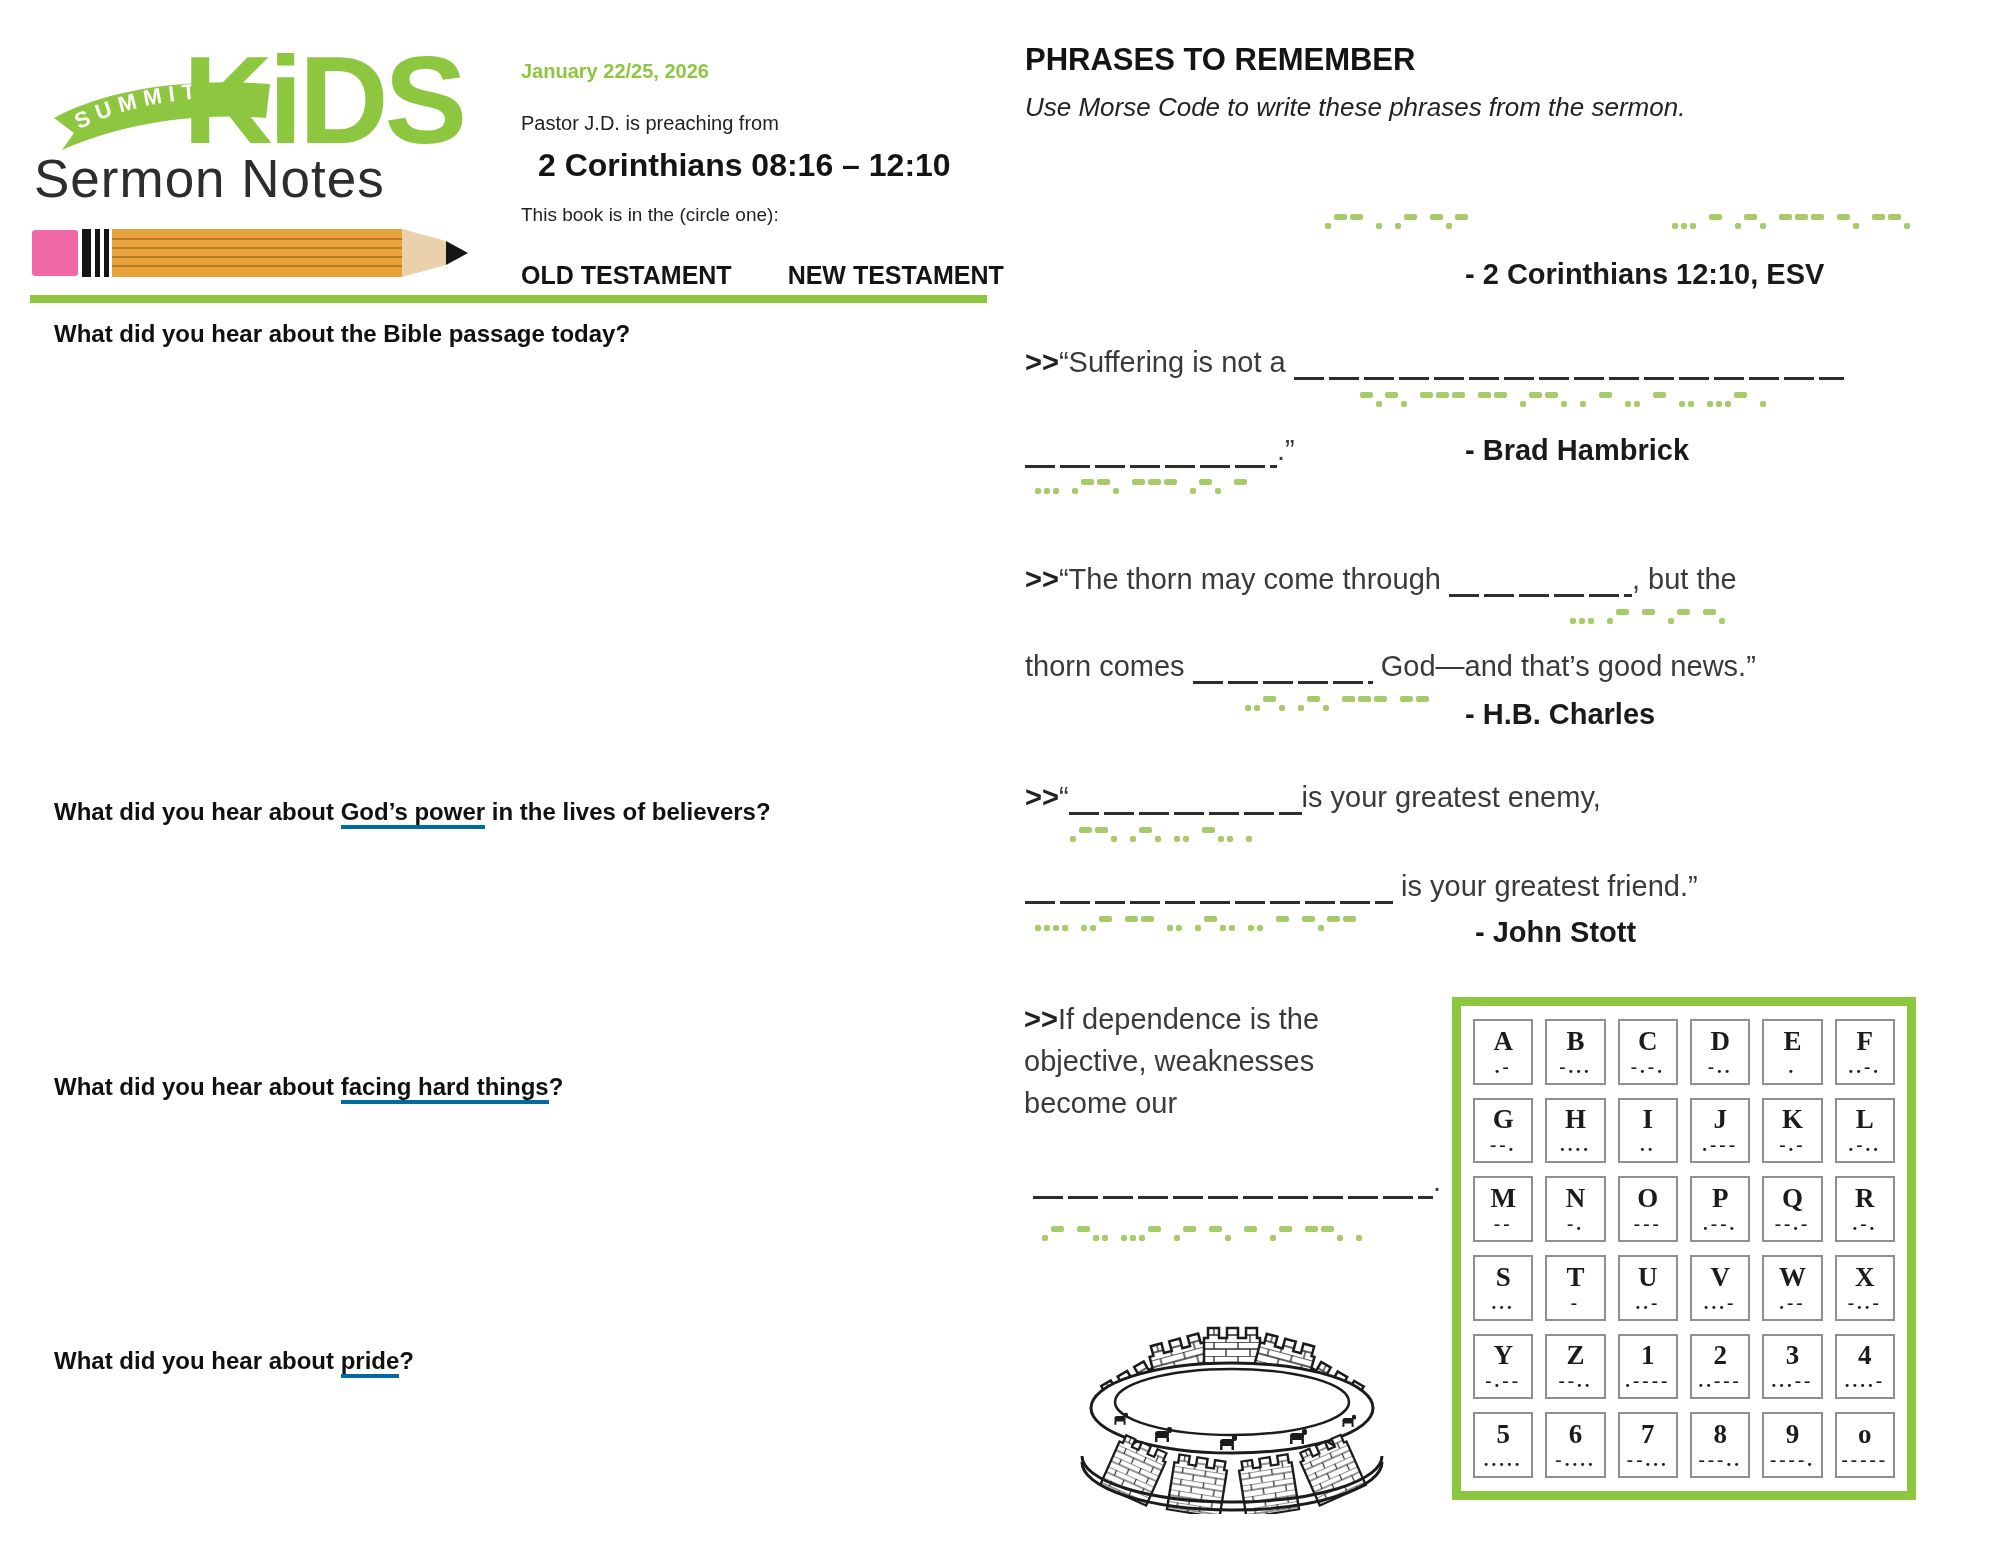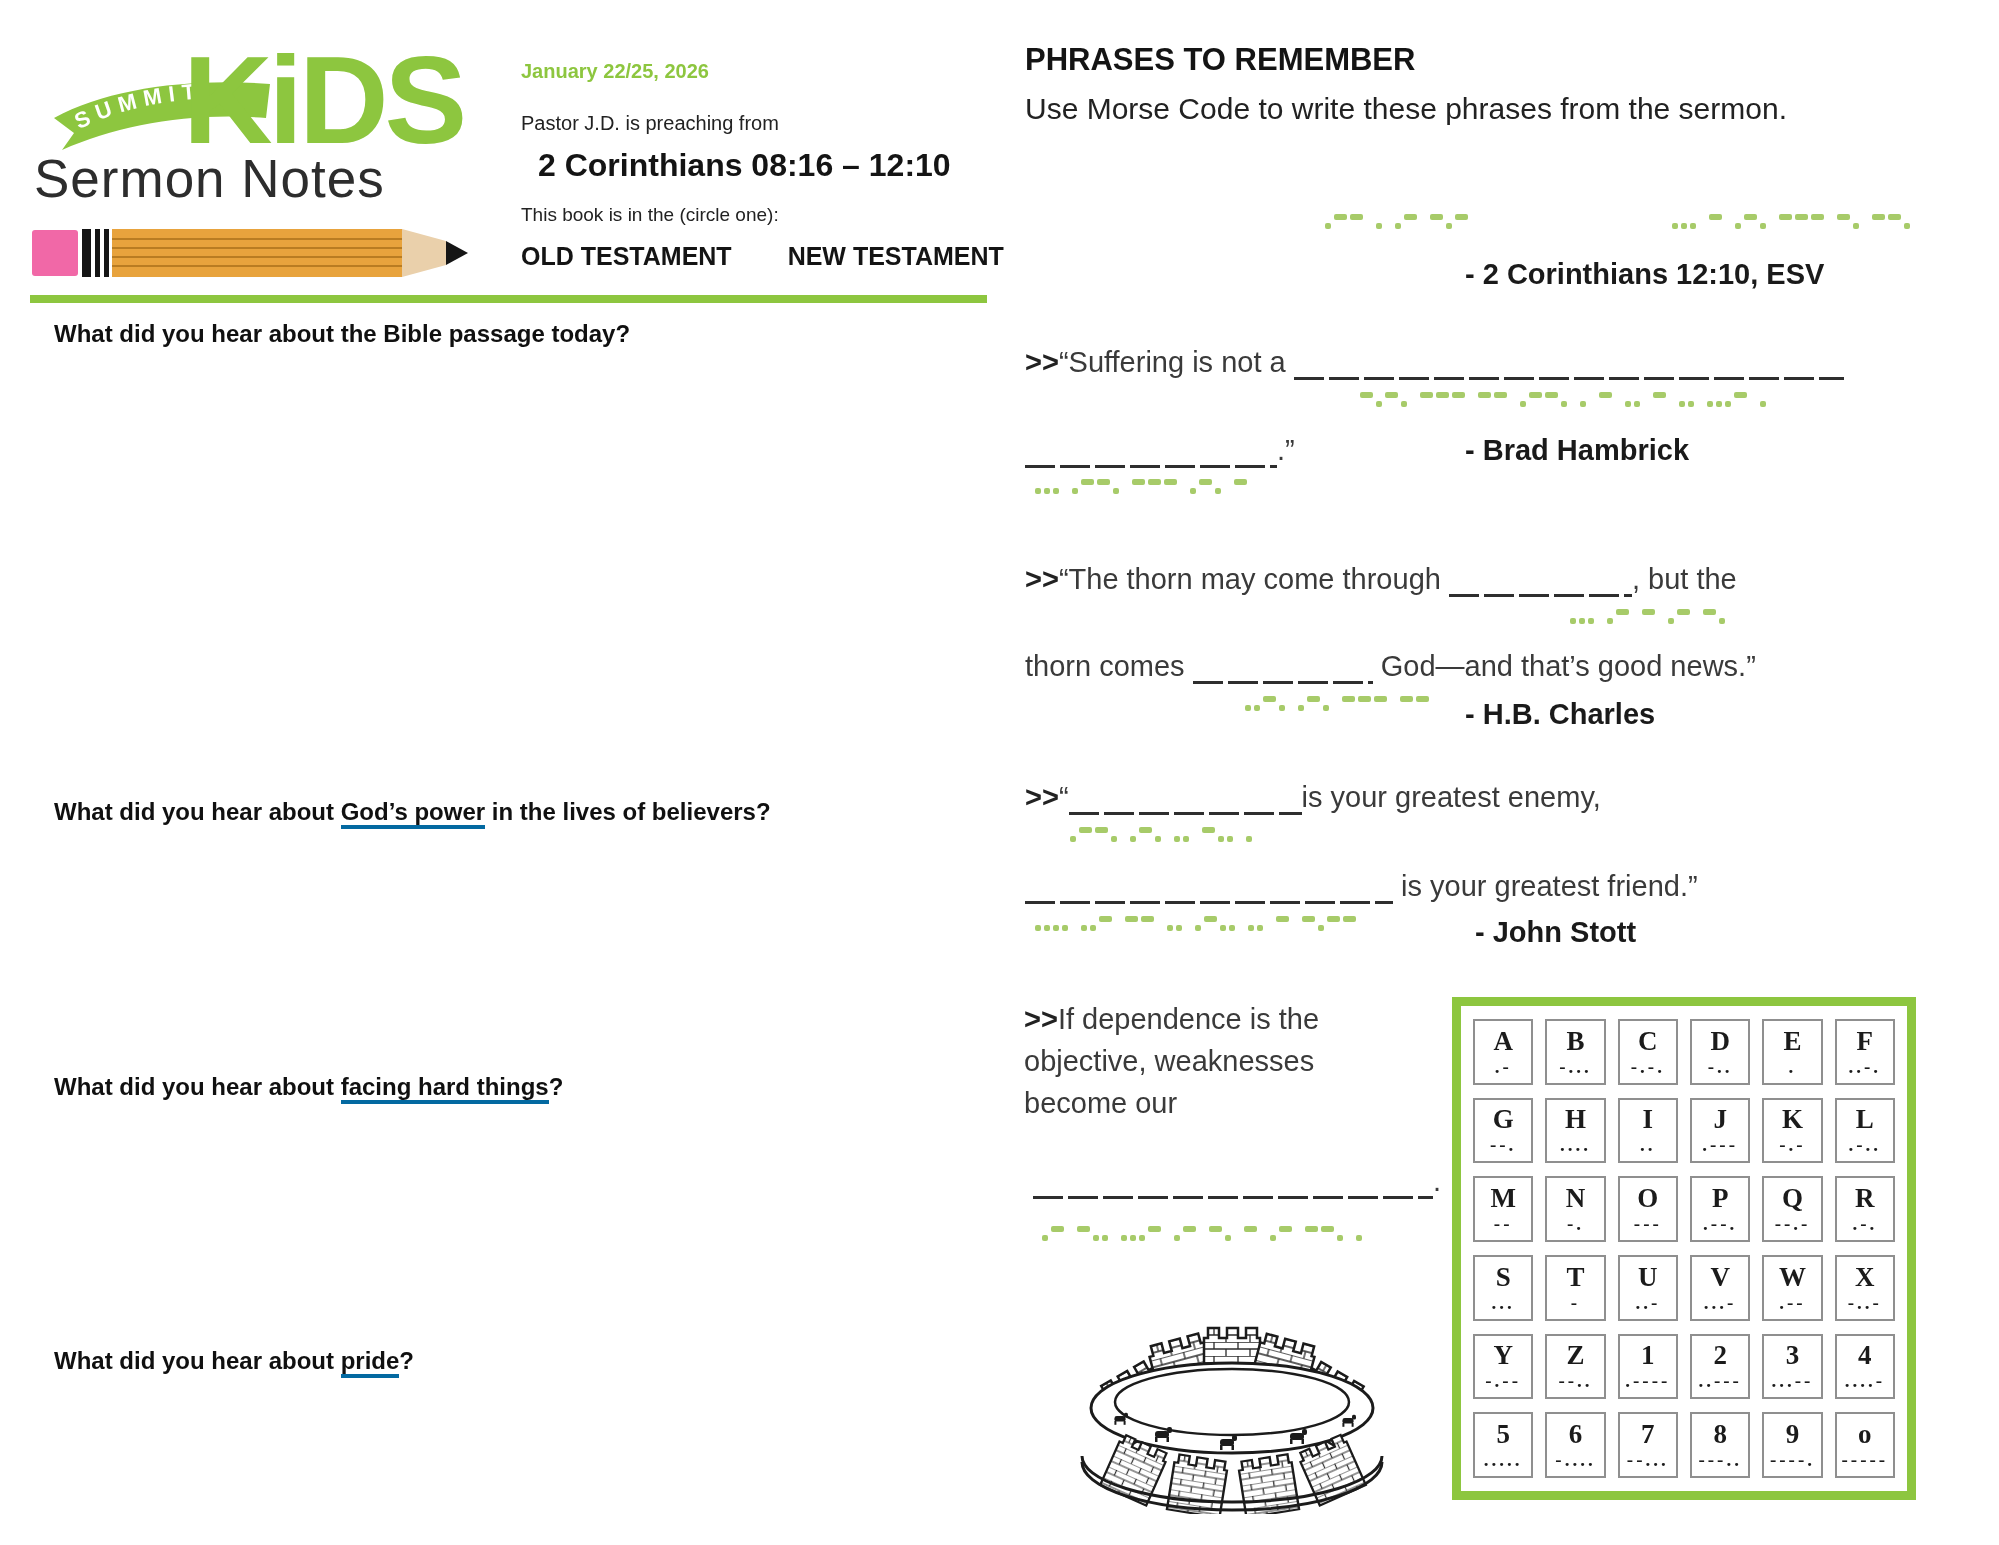--- a/index.html
+++ b/index.html
@@ -9,30 +9,30 @@
   }
   .abs{position:absolute;}
 
   
   .kids-word{font-weight:700;font-size:124px;line-height:1;color:#8dc63f;letter-spacing:-4px;}
   .sermon-word{font-weight:400;font-size:53px;line-height:1;color:#2d2d2d;letter-spacing:1px;}
   .date-line{font-weight:700;font-size:20px;color:#8dc63f;}
   .pastor-line{font-size:20px;color:#222;}
   .passage-line{font-weight:700;font-size:32px;color:#141414;}
   .circle-line{font-size:19px;color:#222;}
-  .testaments{display:flex;gap:56px;font-weight:700;font-size:25px;color:#141414;}
+  .testaments{display:flex;gap:56px;font-weight:700;font-size:25px;color:#141414;margin-top:19px;}
   .divider{background:#8dc63f;height:8px;}
 
   
   .q{font-weight:700;font-size:24px;color:#101010;white-space:nowrap;}
   .q .u{border-bottom:4px solid #0369a1;padding-bottom:0;}
 
   
   .ph-title{font-weight:700;font-size:31px;color:#141414;}
-  .ph-sub{font-size:30px;color:#222;}
+  .ph-sub{font-style:italic;font-size:26px;color:#222;}
   .phrase{font-size:29px;color:#3a3a3a;white-space:nowrap;}
   .phrase .mk{font-weight:700;color:#222;}
   .attrib{font-weight:700;font-size:29px;color:#1a1a1a;white-space:nowrap;}
   .blank{
     display:inline-block;height:10px;vertical-align:-8px;
     background-image:repeating-linear-gradient(90deg,#2e2e2e 0 30px,rgba(0,0,0,0) 30px 35px);
     background-size:100% 3px;background-position:left bottom;background-repeat:no-repeat;
   }
   .p5{white-space:normal;width:390px;line-height:1.45;}
 

